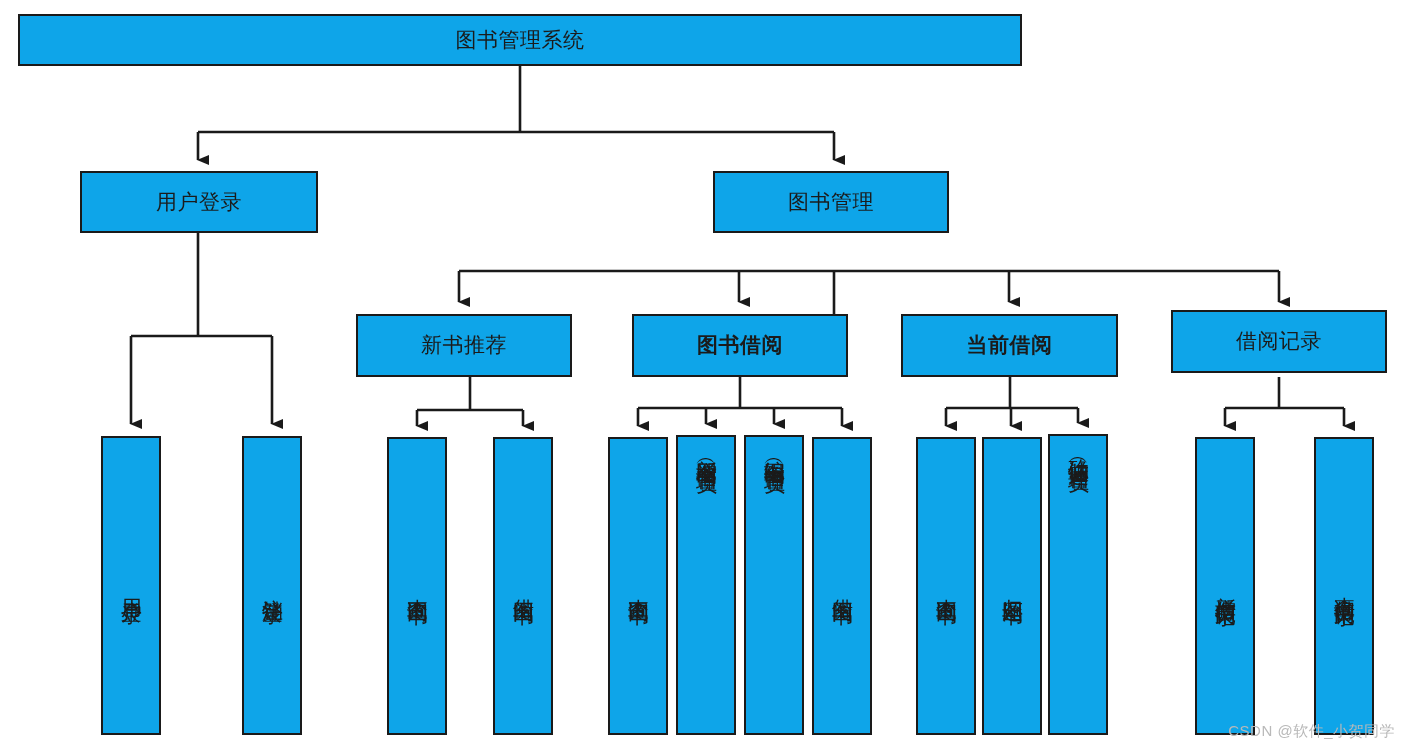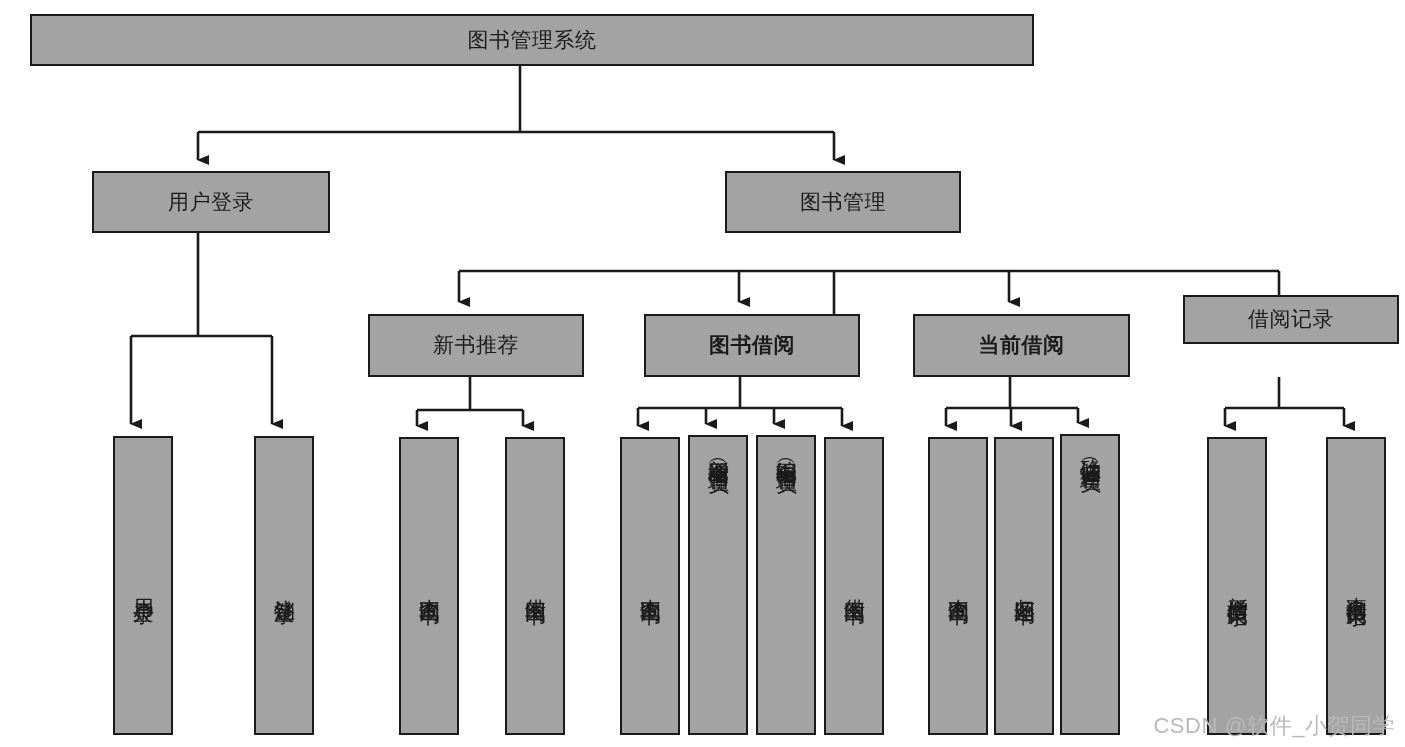--- a/index.html
+++ b/index.html
@@ -20,27 +20,26 @@
   #wires {
     position: absolute;
     left: 0;
     top: 0;
     width: 1405px;
     height: 747px;
   }
   .node {
     position: absolute;
     box-sizing: border-box;
-    background: #a3a3a3;
+    background: #0ea5e9;
     border: 2.5px solid #1a1a1a;
     display: flex;
     align-items: center;
     justify-content: center;
     overflow: hidden;
-    margin-left: 12px;
   }
   .node .label {
     font-size: 21px;
     color: #1b1b1b;
     line-height: 1.05;
     letter-spacing: 0.5px;
     white-space: nowrap;
   }
   .node.leaf {
     align-items: flex-start;
@@ -56,21 +55,21 @@
     white-space: nowrap;
   }
   .node.leaf.v-center {
     align-items: center;
     padding-top: 0;
   }
   .watermark {
     position: absolute;
     right: 10px;
     bottom: 6px;
-    font-size: 22px;
+    font-size: 15px;
     color: #b9b9b9;
     white-space: nowrap;
     letter-spacing: 0.5px;
   }
 </style>
 </head>
 <body>
 
 <div id="stage">
 
@@ -137,21 +136,21 @@
 
   <div class="node" style="left:356px; top:314px; width:216px; height:63px;">
     <span class="label">新书推荐</span>
   </div>
   <div class="node" style="left:632px; top:314px; width:216px; height:63px;font-weight:bold;">
     <span class="label">图书借阅</span>
   </div>
   <div class="node" style="left:901px; top:314px; width:217px; height:63px;font-weight:bold;">
     <span class="label">当前借阅</span>
   </div>
-  <div class="node" style="left:1171px; top:295px; width:216px; height:49px;">
+  <div class="node" style="left:1171px; top:310px; width:216px; height:63px;">
     <span class="label">借阅记录</span>
   </div>
 
   <div class="node leaf v-center" style="left:101px; top:436px; width:60px; height:299px;">
     <span class="label">用户登录</span>
   </div>
   <div class="node leaf v-center" style="left:242px; top:436px; width:60px; height:299px;">
     <span class="label">注销登录</span>
   </div>
 

